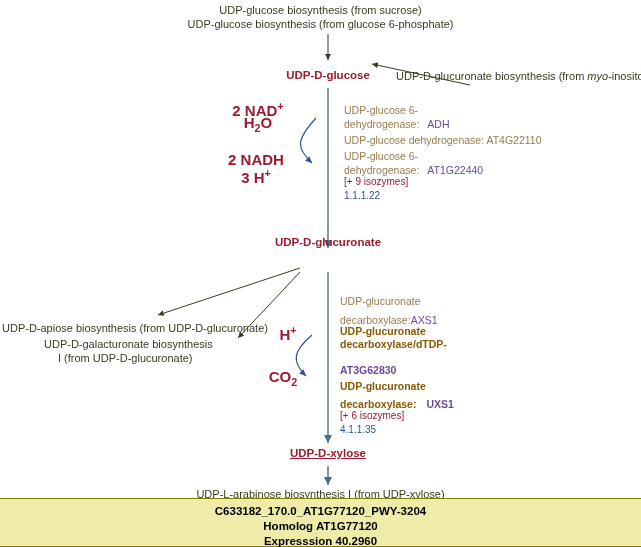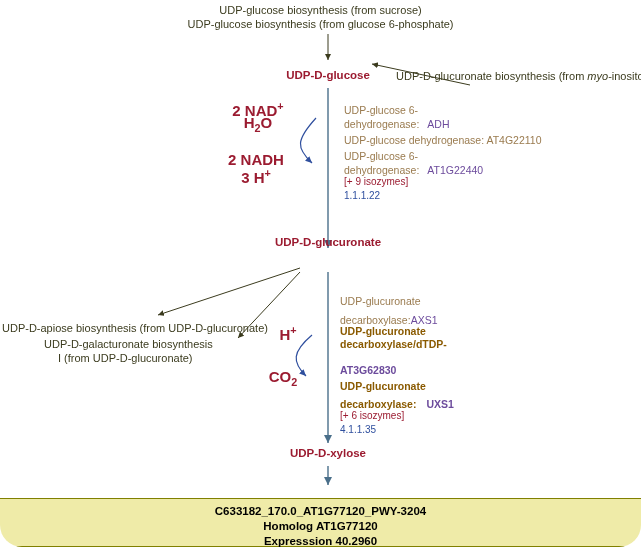--- a/index.html
+++ b/index.html
@@ -9,21 +9,20 @@
   }
   body {
     font-family: "Liberation Sans", sans-serif;
   }
   #canvas {
     position: relative;
     width: 641px;
     height: 547px;
     overflow: hidden;
     background: #ffffff;
-    border-radius: 22px;
   }
   #svg-layer {
     position: absolute;
     left: 0;
     top: 0;
     width: 641px;
     height: 547px;
     pointer-events: none;
   }
   .lbl {
@@ -177,22 +176,23 @@
   <div class="lbl enzyme-name-em" style="left:340px; top:326px;">UDP-glucuronate</div>
   <div class="lbl enzyme-name-em" style="left:340px; top:339px;">decarboxylase/dTDP-</div>
   <div class="lbl gene-id-b" style="left:340px; top:365px;">AT3G62830</div>
 
   <div class="lbl enzyme-name-em" style="left:340px; top:381px;">UDP-glucuronate</div>
   <div class="lbl" style="left:340px; top:394px;"><span class="enzyme-name-em">decarboxylase:</span><span class="gene-id-b" style="margin-left:10px;">UXS1</span></div>
 
   <div class="lbl isozymes" style="left:340px; top:410px;">[+ 6 isozymes]</div>
   <div class="lbl ecnum" style="left:340px; top:424px;">4.1.1.35</div>
 
-  <div class="lbl compound" style="left:258px; top:447px; width:140px;">UDP-D-xylose</div>
+  <div class="lbl compound" style="left:258px; top:447px; width:140px;text-decoration:underline;">UDP-D-xylose</div>
 
+  <div class="lbl pathway-link" style="left:0; top:488px; width:641px;">UDP-L-arabinose biosynthesis I (from UDP-xylose)</div>
 
   <div id="footer-box">
     <div class="footer-line" style="top:6px;">C633182_170.0_AT1G77120_PWY-3204</div>
     <div class="footer-line" style="top:21px;">Homolog AT1G77120</div>
     <div class="footer-line" style="top:36px;">Expresssion 40.2960</div>
   </div>
 
 </div>
 
 </body></html>

